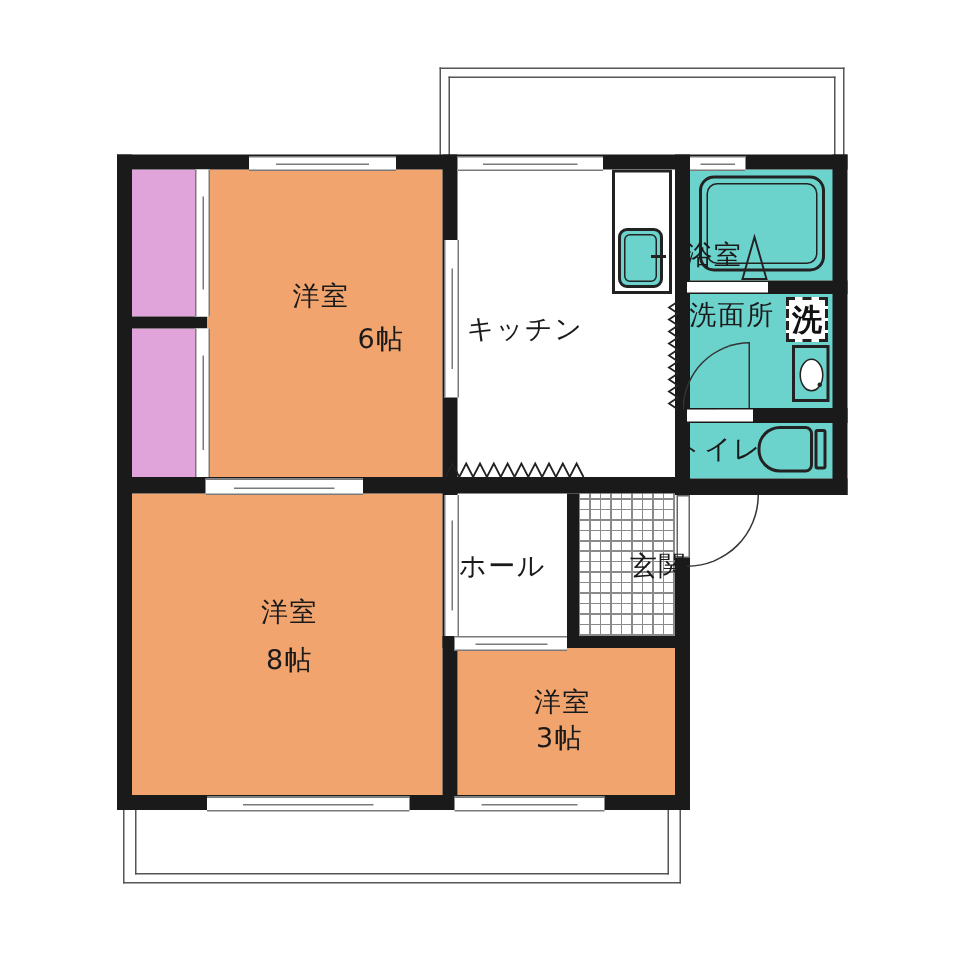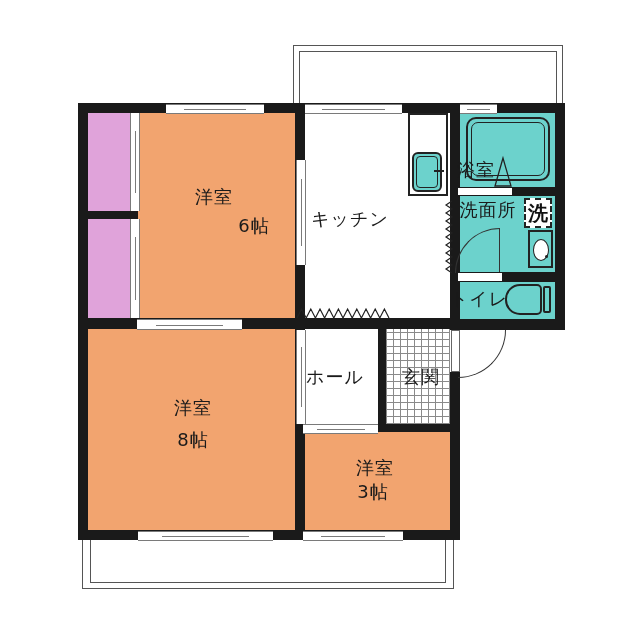--- a/index.html
+++ b/index.html
@@ -150,19 +150,19 @@
   <div class="leaf" style="left:451px;top:330px;width:9px;height:42px;"></div>
   <div class="arc-br" style="left:458px;top:330px;width:47px;height:47px;"></div>
 
   <span class="label" style="left:214px;top:197px;">洋室</span>
   <span class="label" style="left:232px;top:226px;margin-left:22px;">6帖</span>
   <span class="label" style="left:350px;top:219px;">キッチン</span>
   <span class="label" style="left:476px;top:170px;">浴室</span>
   <span class="label" style="left:488px;top:210px;">洗面所</span>
   <span class="label" style="left:479px;top:299px;">トイレ</span>
   <span class="label" style="left:335px;top:377px;">ホール</span>
-  <span class="label" style="left:421px;top:377px;font-family:Liberation Mono, monospace;">玄関</span>
+  <span class="label" style="left:439px;top:377px;font-family:Liberation Mono, monospace;">玄関</span>
   <span class="label" style="left:193px;top:408px;">洋室</span>
   <span class="label" style="left:193px;top:440px;">8帖</span>
   <span class="label" style="left:375px;top:468px;">洋室</span>
   <span class="label" style="left:373px;top:492px;">3帖</span>
 
 </div>
 
 </body></html>

